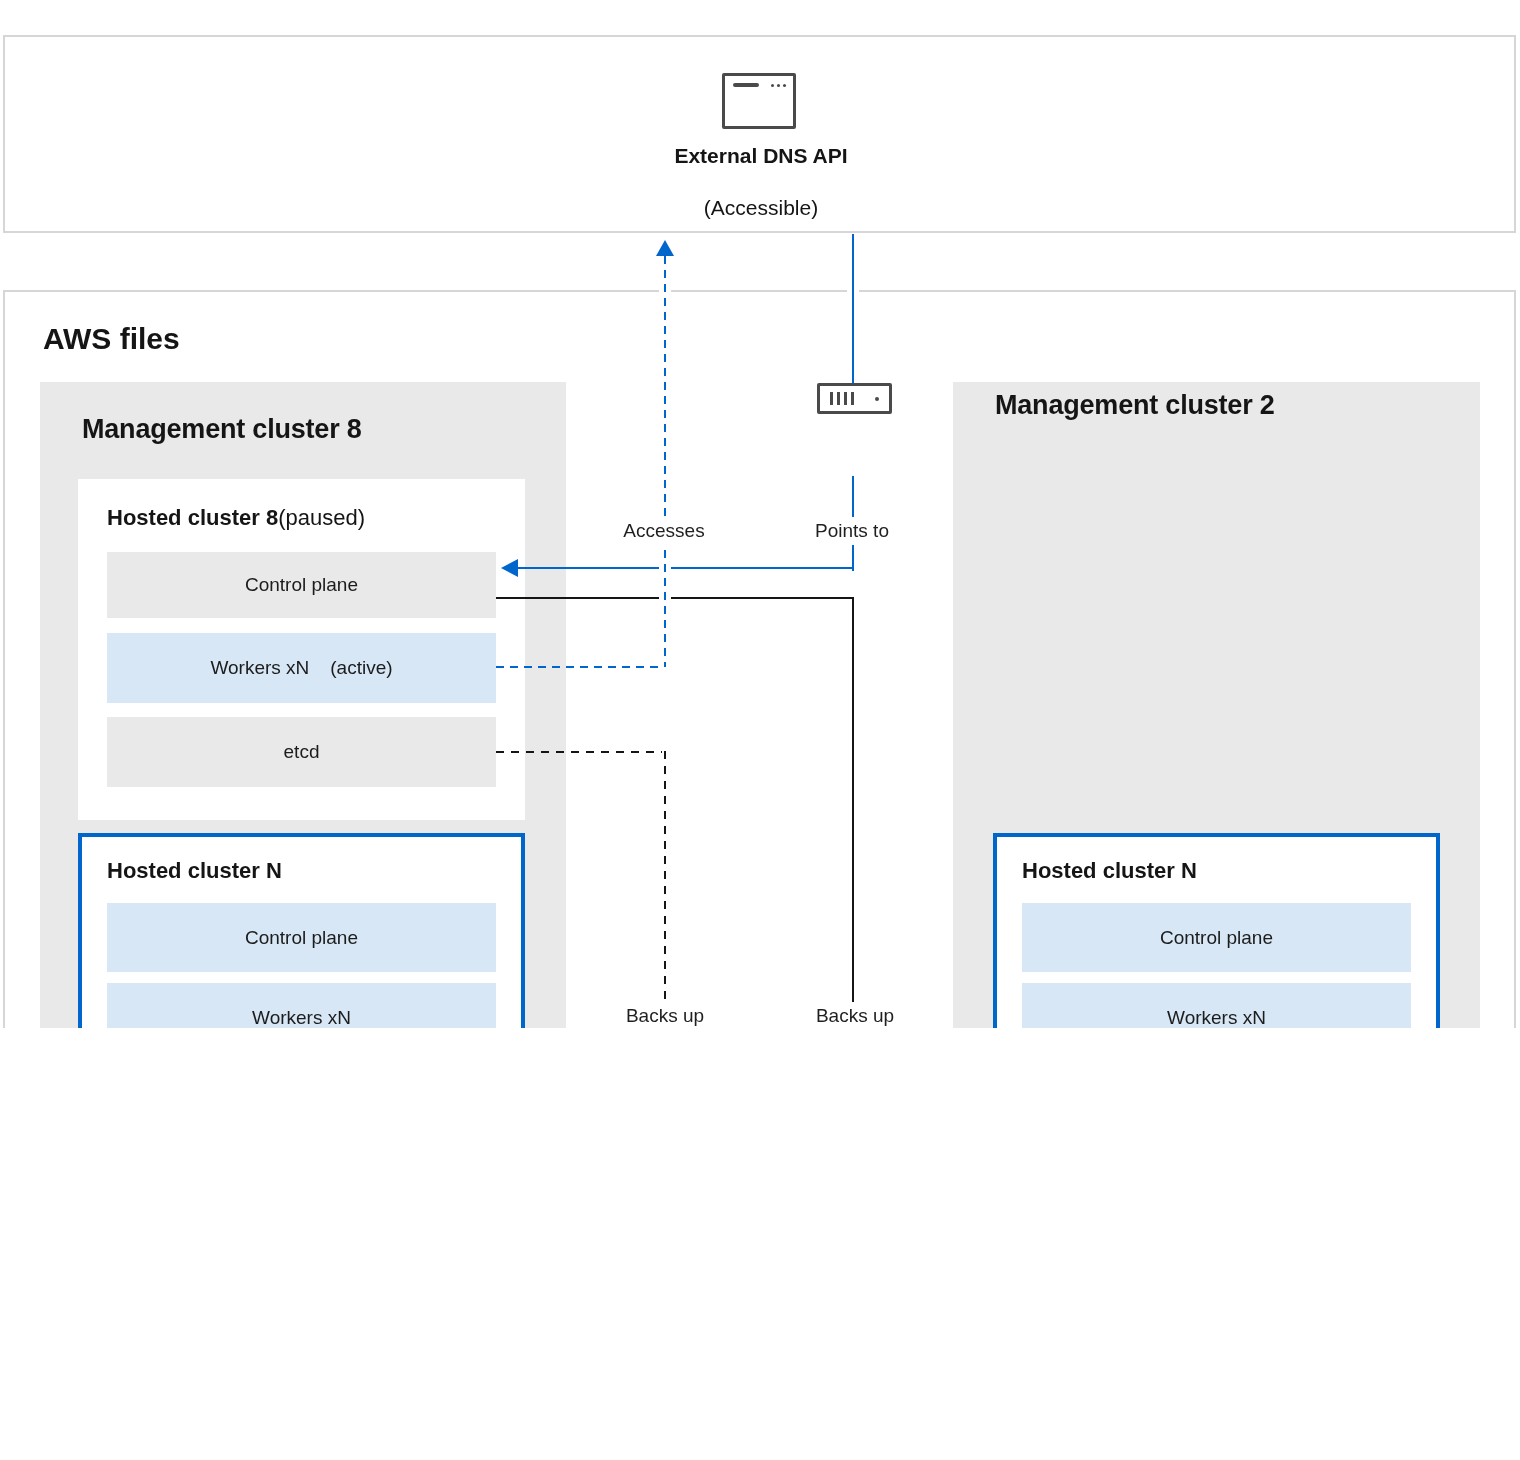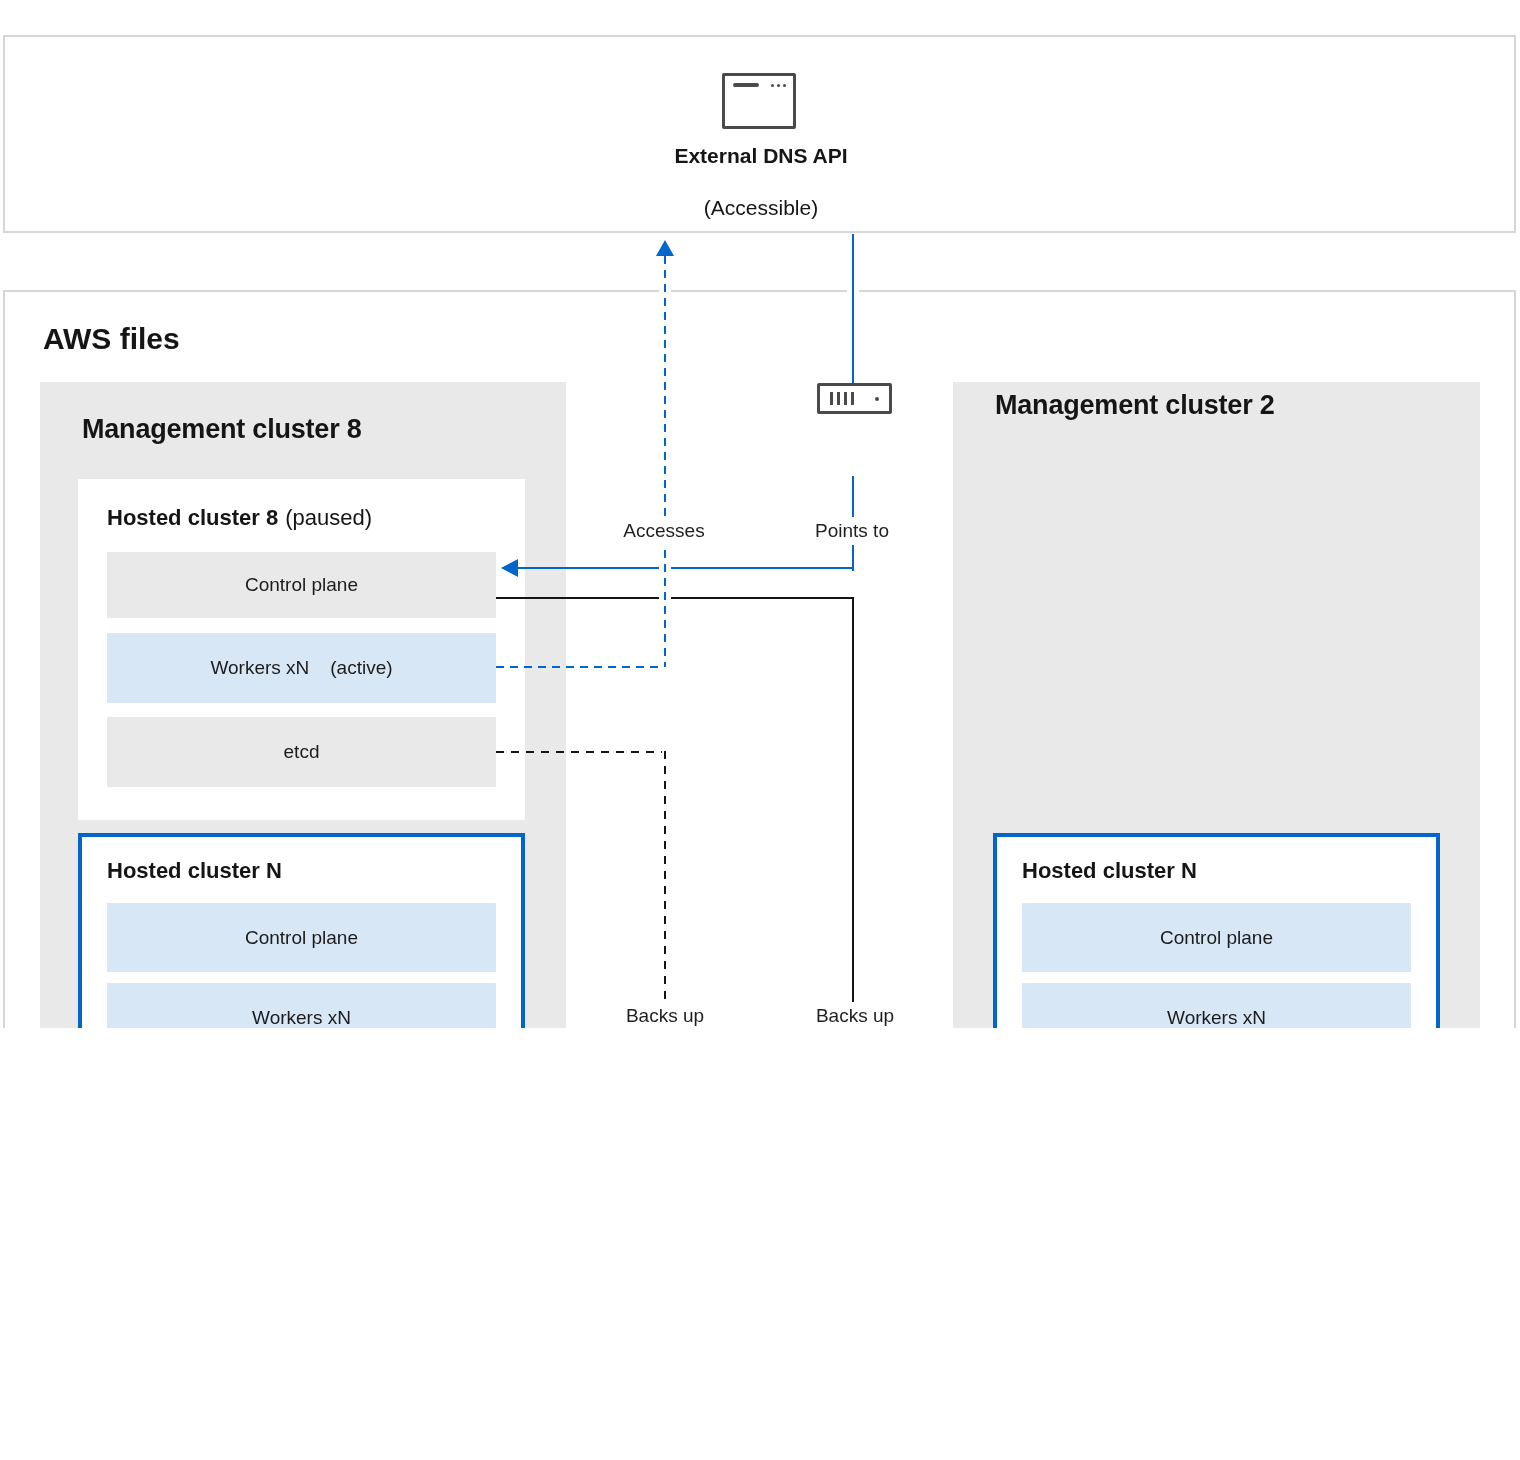--- a/index.html
+++ b/index.html
@@ -16,21 +16,21 @@
 
   
   .mc-box { position:absolute; background:var(--gray,#e9e9e9); }
   .mc-title { position:absolute; font-size:27px; font-weight:700; color:var(--ink,#151515); letter-spacing:-0.2px; }
 
   
   .hc-box { position:absolute; background:#ffffff; box-sizing:border-box; }
   .hc-box.blue-border { border:4px solid var(--accent,#0066cc); }
   .hc-title { position:absolute; font-size:22px; color:var(--ink,#151515); white-space:nowrap; }
   .hc-title .t-bold { font-weight:700; }
-  .hc-title .t-reg { font-weight:400; margin-left:7px; }
+  .hc-title .t-reg { font-weight:400; }
 
   
   .row { position:absolute; width:389px; font-size:19px; text-align:center; color:#1c1c1c; }
   .row.gray { background:var(--gray,#e9e9e9); }
   .row.blue { background:var(--lightblue,#d7e7f6); }
   .row .sfx { margin-left:21px; }
 
   
   .aws-title { position:absolute; font-size:30px; font-weight:700; color:var(--ink,#151515); }
   .dns-title { position:absolute; width:340px; text-align:center; font-size:21px; font-weight:700; }

